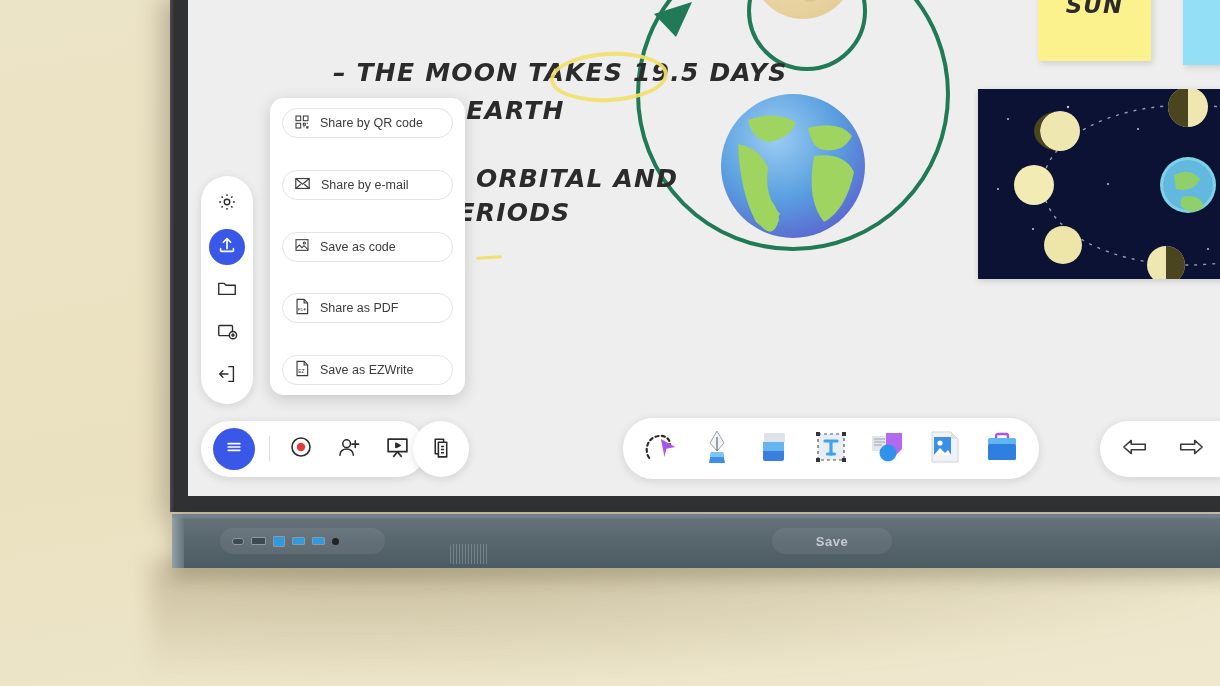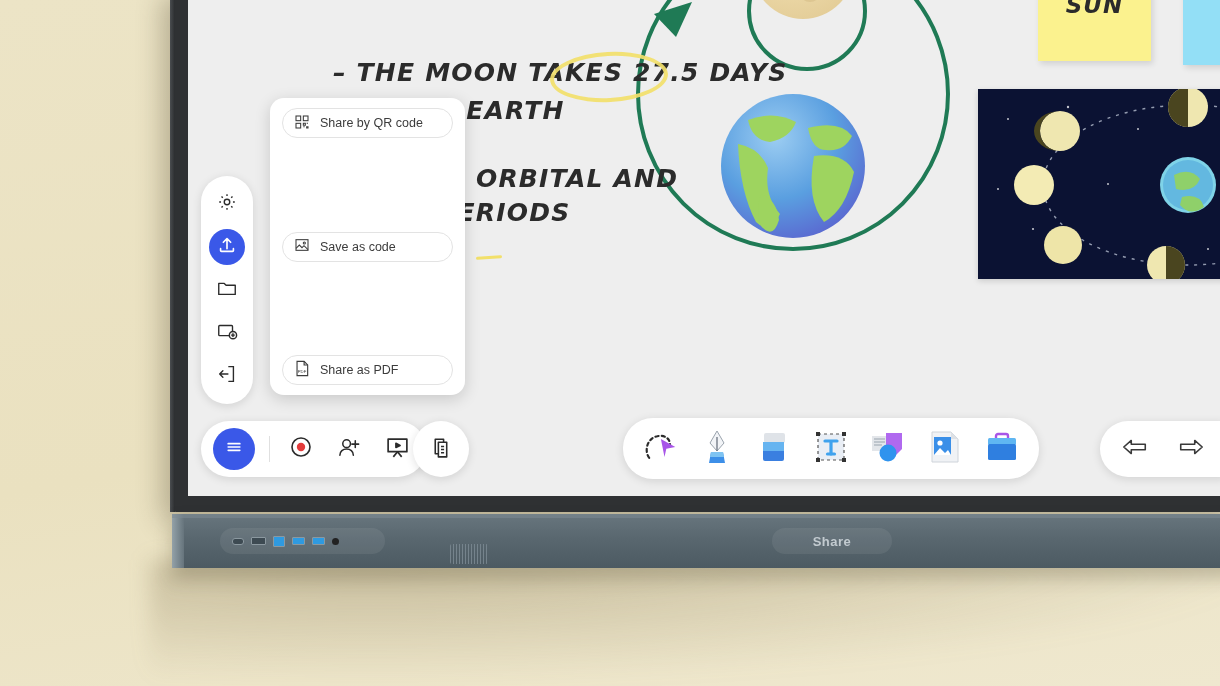--- a/index.html
+++ b/index.html
@@ -138,21 +138,21 @@
         <circle cx="215" cy="78" r="4" fill="#d8c08a" opacity=".6"></circle>
         <circle cx="175" cy="260" r="72" fill="url(#earthG)"></circle>
         <path d="M130 214 q26 -10 48 2 q-6 16 -26 20 q-18 -2 -22 -22 Z" fill="#9ed45f"></path>
         <path d="M120 238 q22 4 30 24 q-4 28 12 46 q-10 22 -24 8 q-16 -30 -18 -78 Z" fill="#9ed45f"></path>
         <path d="M190 222 q32 -8 44 8 q-8 16 -26 14 q-14 0 -18 -22 Z" fill="#9ed45f"></path>
         <path d="M196 250 q30 -4 40 16 q-8 38 -30 50 q-18 -22 -10 -66 Z" fill="#9ed45f"></path>
         <path d="M143 288 q16 6 18 26 q-6 20 -18 6 q-6 -16 0 -32 Z" fill="#9ed45f"></path>
       </svg>
     </div>
 
-    <div class="hand" id="note-line1">– THE MOON TAKES 27.5 DAYS</div>
+    <div class="hand" id="note-line1">– THE MOON TAKES 19.5 DAYS</div>
     <div id="highlight-ellipse"></div>
     <div class="hand" id="note-line2">E EARTH</div>
     <div class="hand" id="note-line3">'S ORBITAL AND</div>
     <div class="hand" id="note-line4">PERIODS</div>
     <div class="hand" id="note-line5">E</div>
     <div id="underline-small"></div>
 
     <div class="sticky" id="sticky-sun">
       <span>SUN</span>
     </div>
@@ -248,20 +248,29 @@
           <svg width="16" height="16" viewBox="0 0 24 24" fill="none" stroke="#3c3c3c" stroke-width="1.6">
             <rect x="3" y="3" width="7" height="7"></rect>
               <rect x="14" y="3" width="7" height="7"></rect>
             <rect x="3" y="14" width="7" height="7"></rect>
               <path d="M14 14h3v3h-3zM19 19h2v2h-2zM14 19h2M19 14h2"></path>
           </svg>
         </span>
         <span>Share by QR code</span>
       </div>
 
+      <div class="share-item">
+        <span>
+          <svg width="17" height="17" viewBox="0 0 24 24" fill="none" stroke="#3c3c3c" stroke-width="1.6">
+            <rect x="2.5" y="5" width="19" height="14"></rect>
+              <path d="M2.5 5l9.5 8 9.5-8M2.5 19l7-6M21.5 19l-7-6"></path>
+          </svg>
+        </span>
+        <span>Share by e-mail</span>
+      </div>
 
       <div class="share-item">
         <span>
           <svg width="16" height="16" viewBox="0 0 24 24" fill="none" stroke="#3c3c3c" stroke-width="1.6">
             <rect x="3" y="4" width="18" height="16"></rect>
               <circle cx="15.5" cy="9" r="1.6"></circle>
               <path d="M3 17l5-5 4 4 3-3 6 6"></path>
           </svg>
         </span>
         <span>Save as code</span>
@@ -272,20 +281,30 @@
           <svg width="16" height="17" viewBox="0 0 22 24" fill="none" stroke="#3c3c3c" stroke-width="1.6">
             <path d="M4 2h10l5 5v15H4z"></path>
               <path d="M14 2v5h5"></path>
             <text x="11" y="18" font-size="6" fill="#3c3c3c" stroke="none" text-anchor="middle" font-family="sans-serif">PDF</text>
           </svg>
         </span>
         <span>Share as PDF</span>
       </div>
 
 
+      <div class="share-item">
+        <span>
+          <svg width="16" height="17" viewBox="0 0 22 24" fill="none" stroke="#3c3c3c" stroke-width="1.6">
+            <path d="M4 2h10l5 5v15H4z"></path>
+              <path d="M14 2v5h5"></path>
+            <text x="10" y="18" font-size="7" fill="#3c3c3c" stroke="none" text-anchor="middle" font-family="sans-serif">EZ</text>
+          </svg>
+        </span>
+        <span>Save as EZWrite</span>
+      </div>
 
     </div>
 
     <div class="bar" id="bar-left">
       <div class="hamburger">
         <span>
           <svg width="20" height="20" viewBox="0 0 24 24" stroke="#fff" stroke-width="2" stroke-linecap="round">
             <path d="M5 8h14M5 12h14M5 16h14"></path>
           </svg>
         </span>
@@ -441,15 +460,15 @@
     <div class="port p-usbc"></div>
     <div class="port p-hdmi"></div>
     <div class="port p-lan"></div>
     <div class="port p-usb"></div>
     <div class="port p-usb"></div>
     <div class="p-jack"></div>
     <div id="grille"></div>
   </div>
 
   <div id="benq-plate">
-    <span>Share</span>
+    <span>Save</span>
   </div>
 </div>
 
 </body></html>

